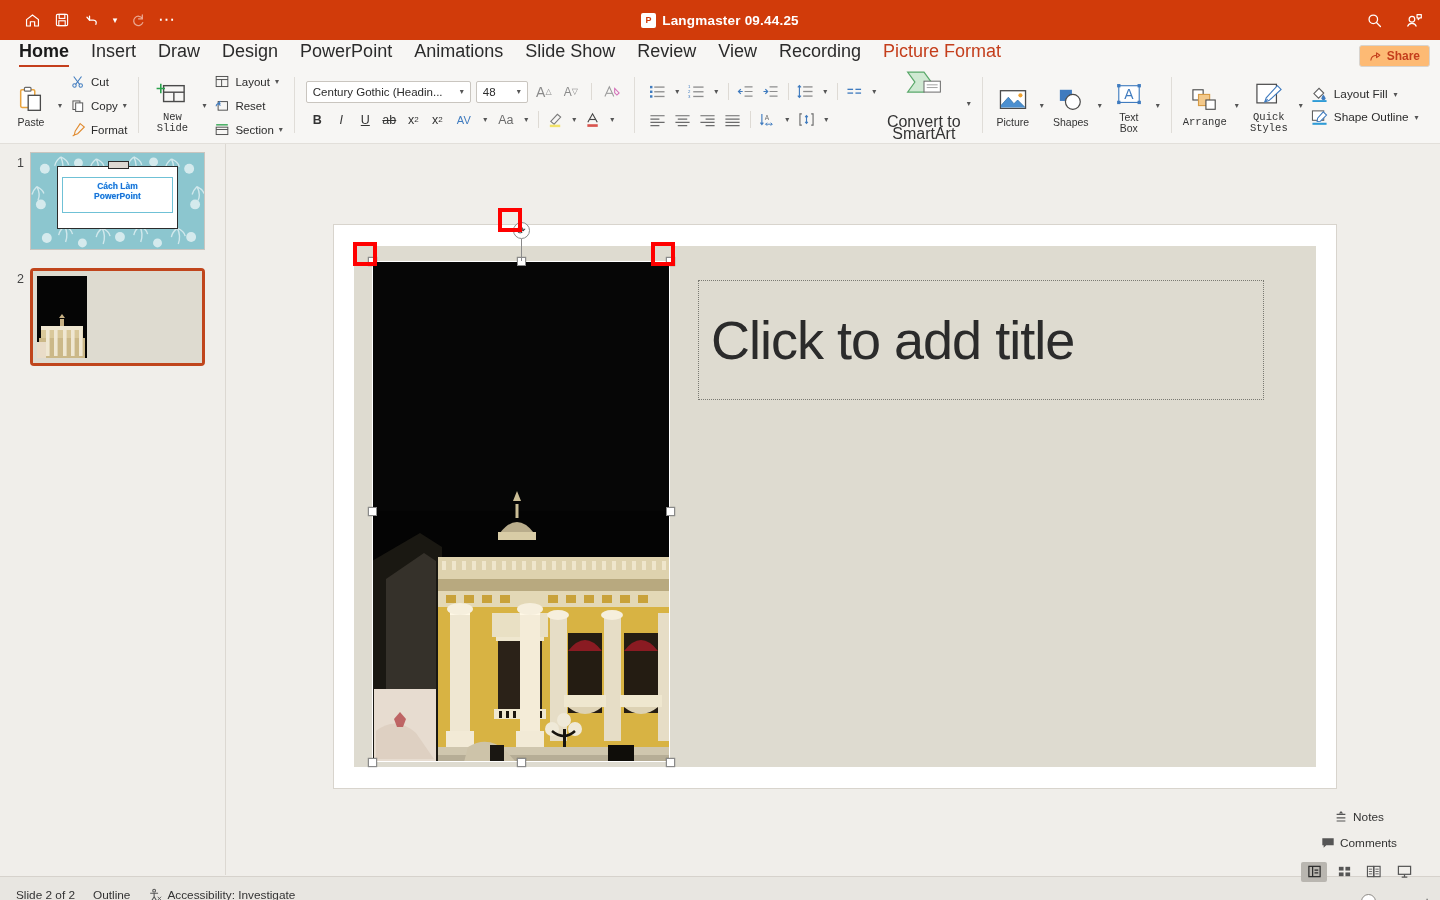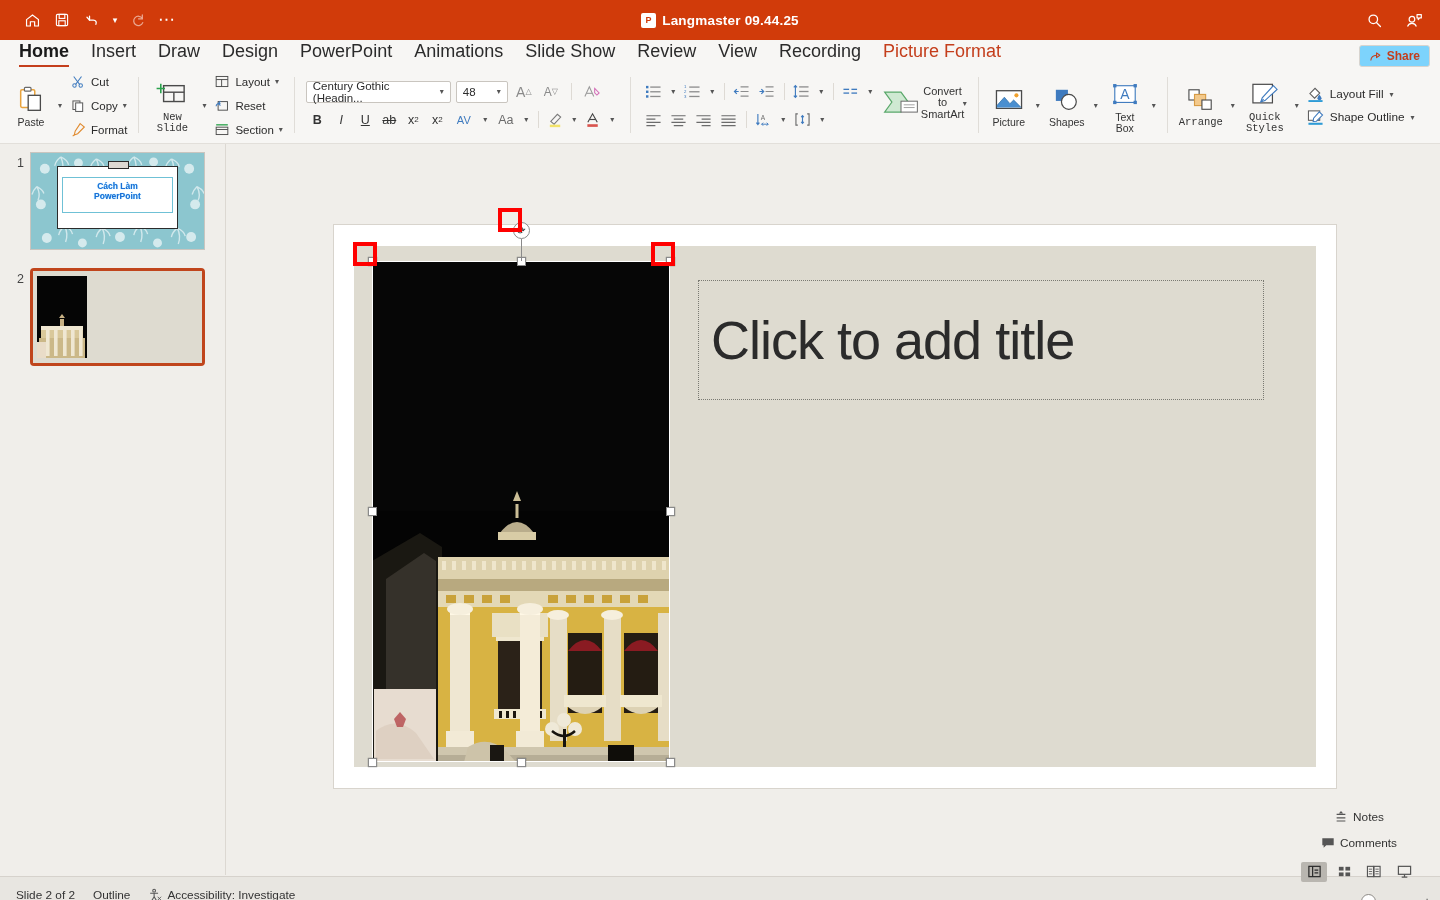--- a/index.html
+++ b/index.html
@@ -45,21 +45,21 @@
     font-size:18px; color:#2b2b2b; padding:0 11px 5px 11px; position:relative;
     cursor:default; white-space:nowrap;
   }
   .rtab.active{ font-weight:bold; color:#1a1a1a;}
   .rtab.active:after{
     content:""; position:absolute; left:11px; right:11px; bottom:0; height:2.5px; background:#c43e1c;
   }
   .rtab.ctx{ color:#c43e1c; }
   .share-btn{
     position:absolute; right:10px; top:5px; height:22px;
-    background:#7dd3fc; border:1px solid #d8d4cf; border-radius:3px;
+    background:#fdba74; border:1px solid #d8d4cf; border-radius:3px;
     display:flex; align-items:center; gap:5px; padding:0 9px;
     color:#c43e1c; font-size:12px; font-weight:bold;
   }
 
   
   .ribbon{
     position:absolute; left:0; top:67px; width:1440px; height:77px;
     background:#f7f6f4; border-bottom:1px solid #e2dfda;
     display:flex; align-items:stretch; padding-left:8px;
   }
@@ -79,35 +79,35 @@
   .smallrow .si{ width:16px; height:16px; display:flex;align-items:center;justify-content:center;}
   .stack3{ display:flex; flex-direction:column; justify-content:center; height:72px; gap:2px;}
 
   
   .fontgrp{ display:flex; flex-direction:column; justify-content:center; height:77px; gap:6px; padding:0 4px;}
   .fontrow1{ display:flex; align-items:center; gap:5px;}
   .fontbox{
     height:22px; border:1px solid #c9c5bf; background:#fff; border-radius:2px;
     display:flex; align-items:center; padding:0 6px; font-size:11.5px; color:#2b2b2b; gap:6px;
   }
-  .fontbox.name{ width:145px; justify-content:space-between;}
+  .fontbox.name{ width:165px; justify-content:space-between;}
   .fontbox.size{ width:52px; justify-content:space-between;}
   .ficon{ width:22px;height:22px;display:flex;align-items:center;justify-content:center;color:#8a8a8a;font-size:13px;}
   .fontrow2{ display:flex; align-items:center; gap:1px;}
   .fbtn{ width:23px;height:22px;display:flex;align-items:center;justify-content:center;font-size:12.5px;color:#333;}
   .vline{ width:1px;height:17px;background:#dedad4;margin:0 4px;}
 
   
   .paragrp{ display:flex; flex-direction:column; justify-content:center; height:77px; gap:6px; padding:0 4px;}
   .prow{ display:flex; align-items:center; gap:1px;}
   .pbtn{ width:24px;height:22px;display:flex;align-items:center;justify-content:center;}
   .pcar{ width:13px;height:22px;display:flex;align-items:center;justify-content:center;font-size:8px;color:#555;}
 
-  .smartart{ width:78px; display:flex;flex-direction:row;align-items:center;justify-content:flex-start;height:72px;
-             font-size:11px;color:#333;line-height:11.5px;text-align:center;}
+  .smartart{ width:78px; display:flex;flex-direction:column;align-items:center;justify-content:space-between;height:72px;
+             font-size:16px;color:#333;line-height:11.5px;text-align:center;}
 
   .shapefill{ display:flex; flex-direction:column; justify-content:center; gap:7px; height:77px; padding-left:4px;}
   .sfrow{ display:flex; align-items:center; gap:6px; font-size:11.8px; color:#2b2b2b;}
 
   
   .sidebar{
     position:absolute; left:0; top:144px; width:226px; height:731px;
     background:#f0eeea; border-right:1px solid #dcd8d2;
   }
   .thumb-wrap{ position:absolute; display:flex; }

